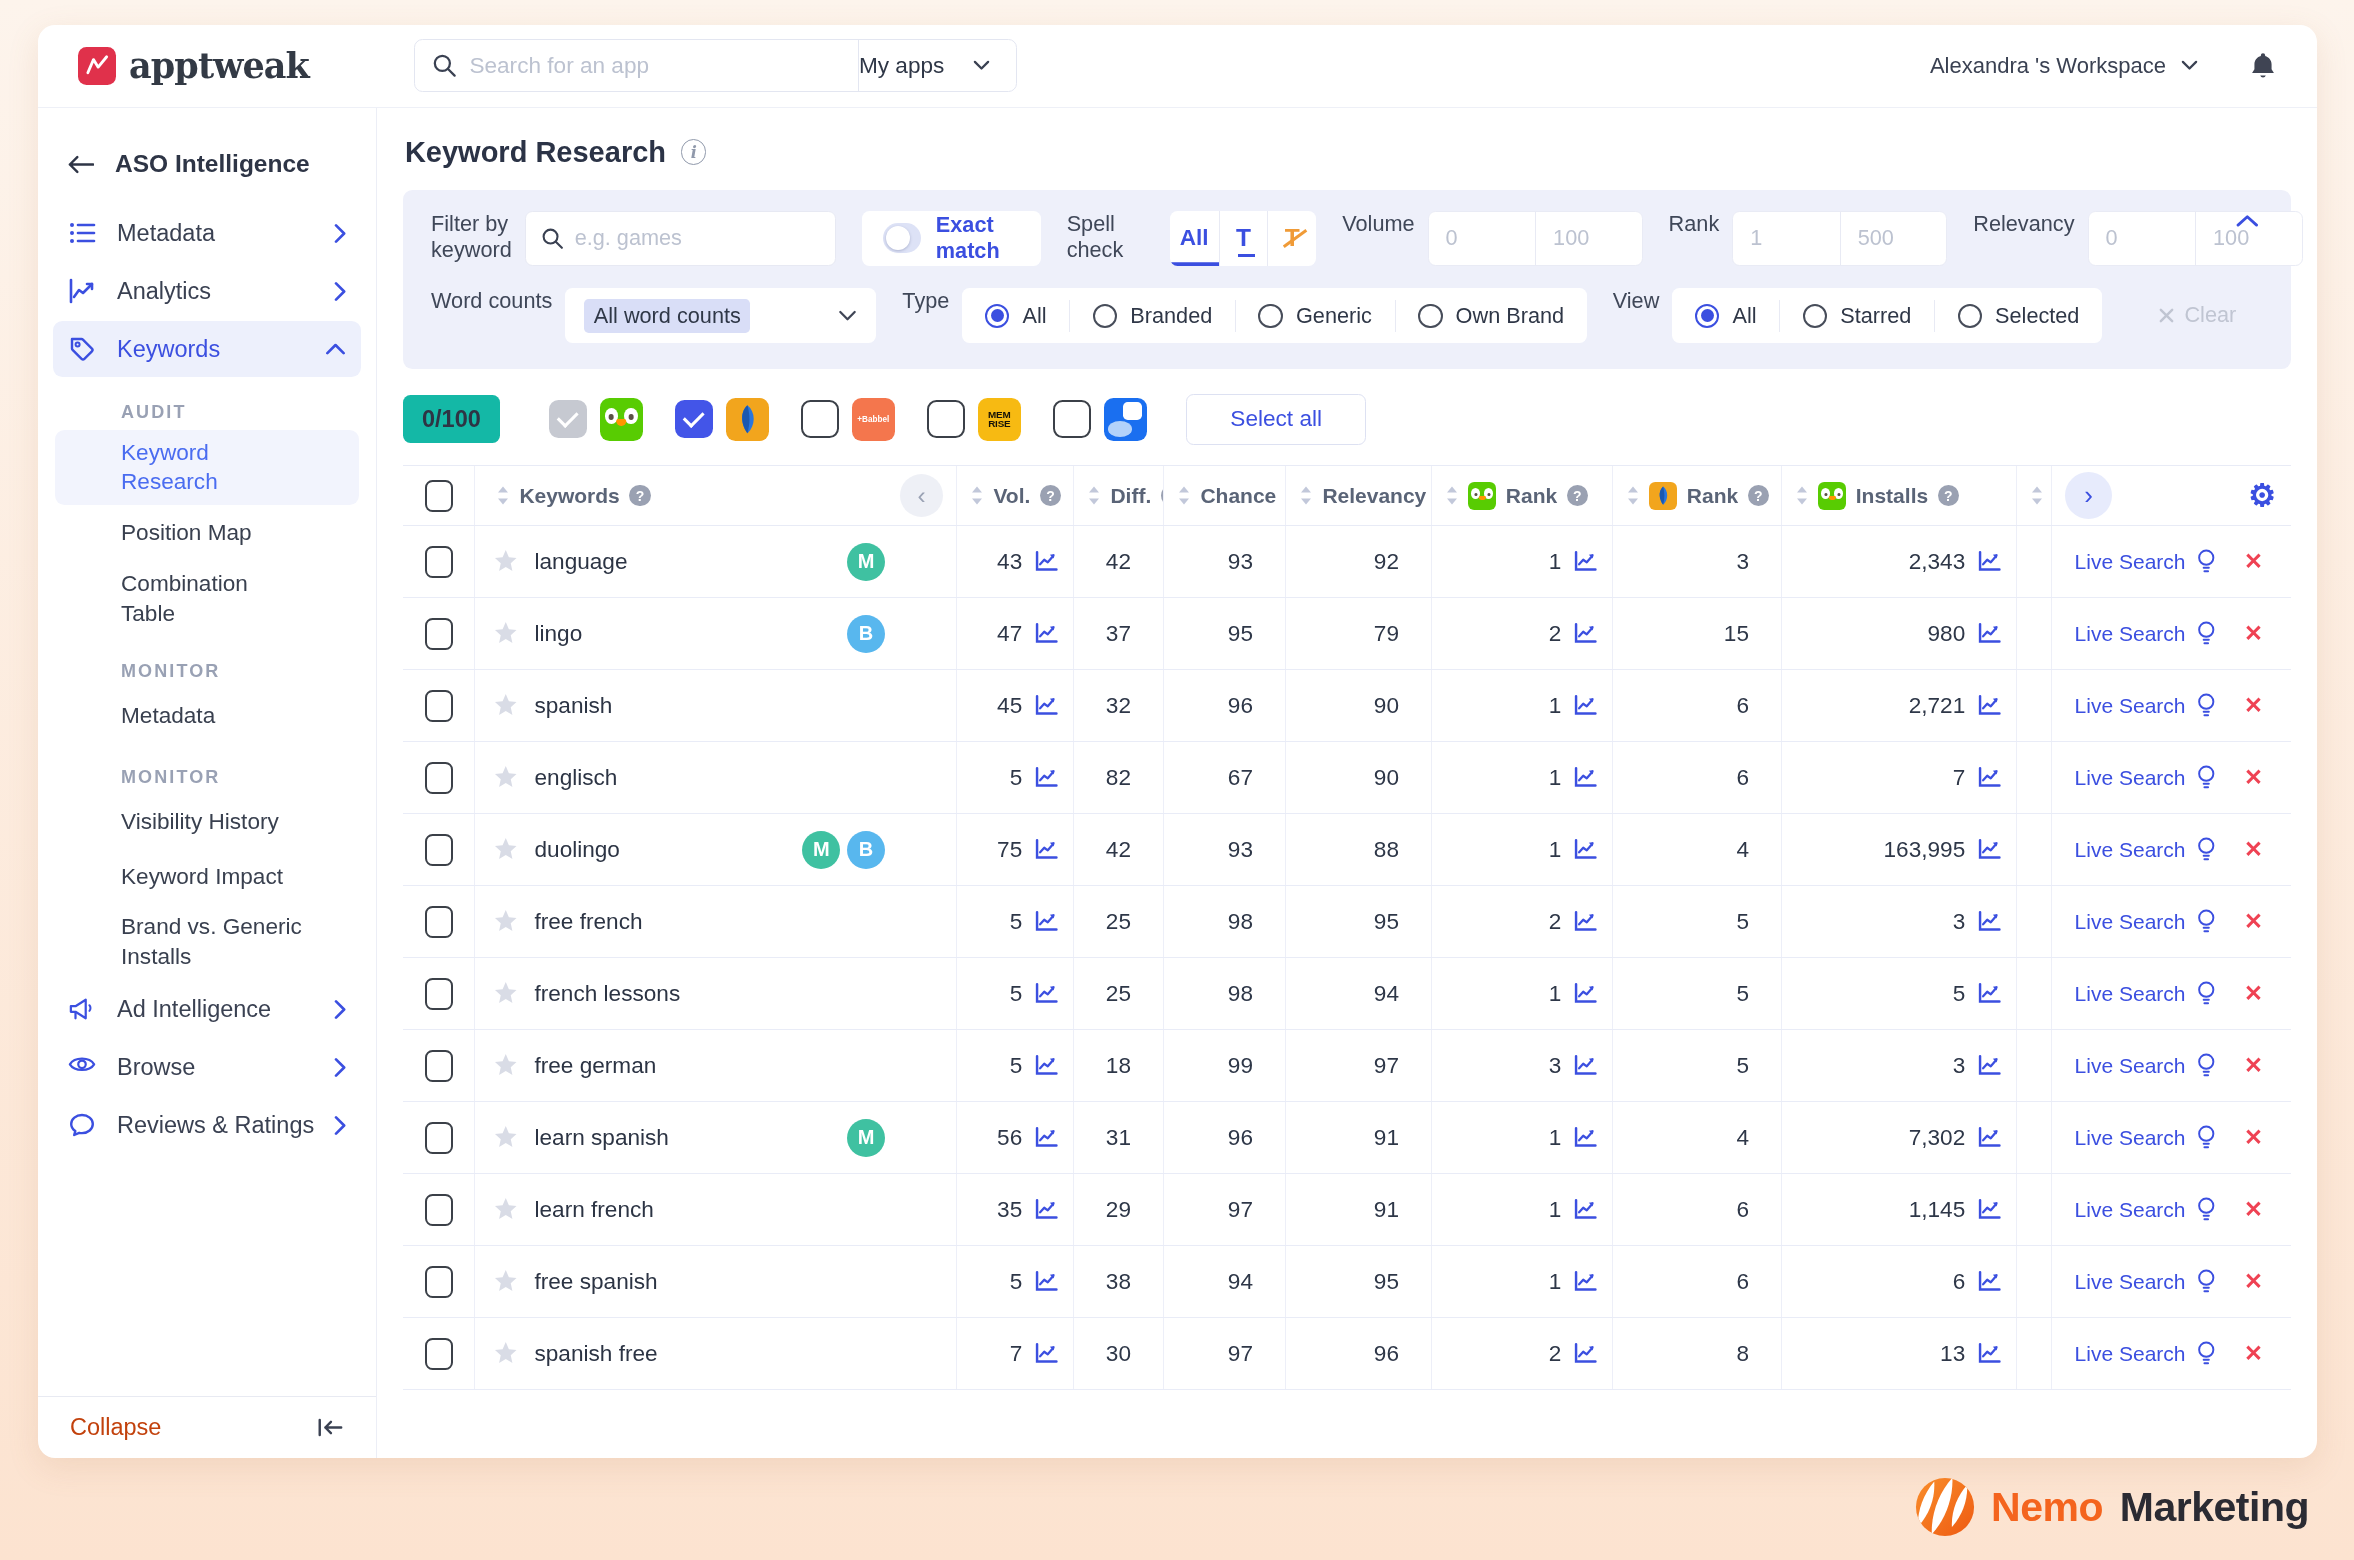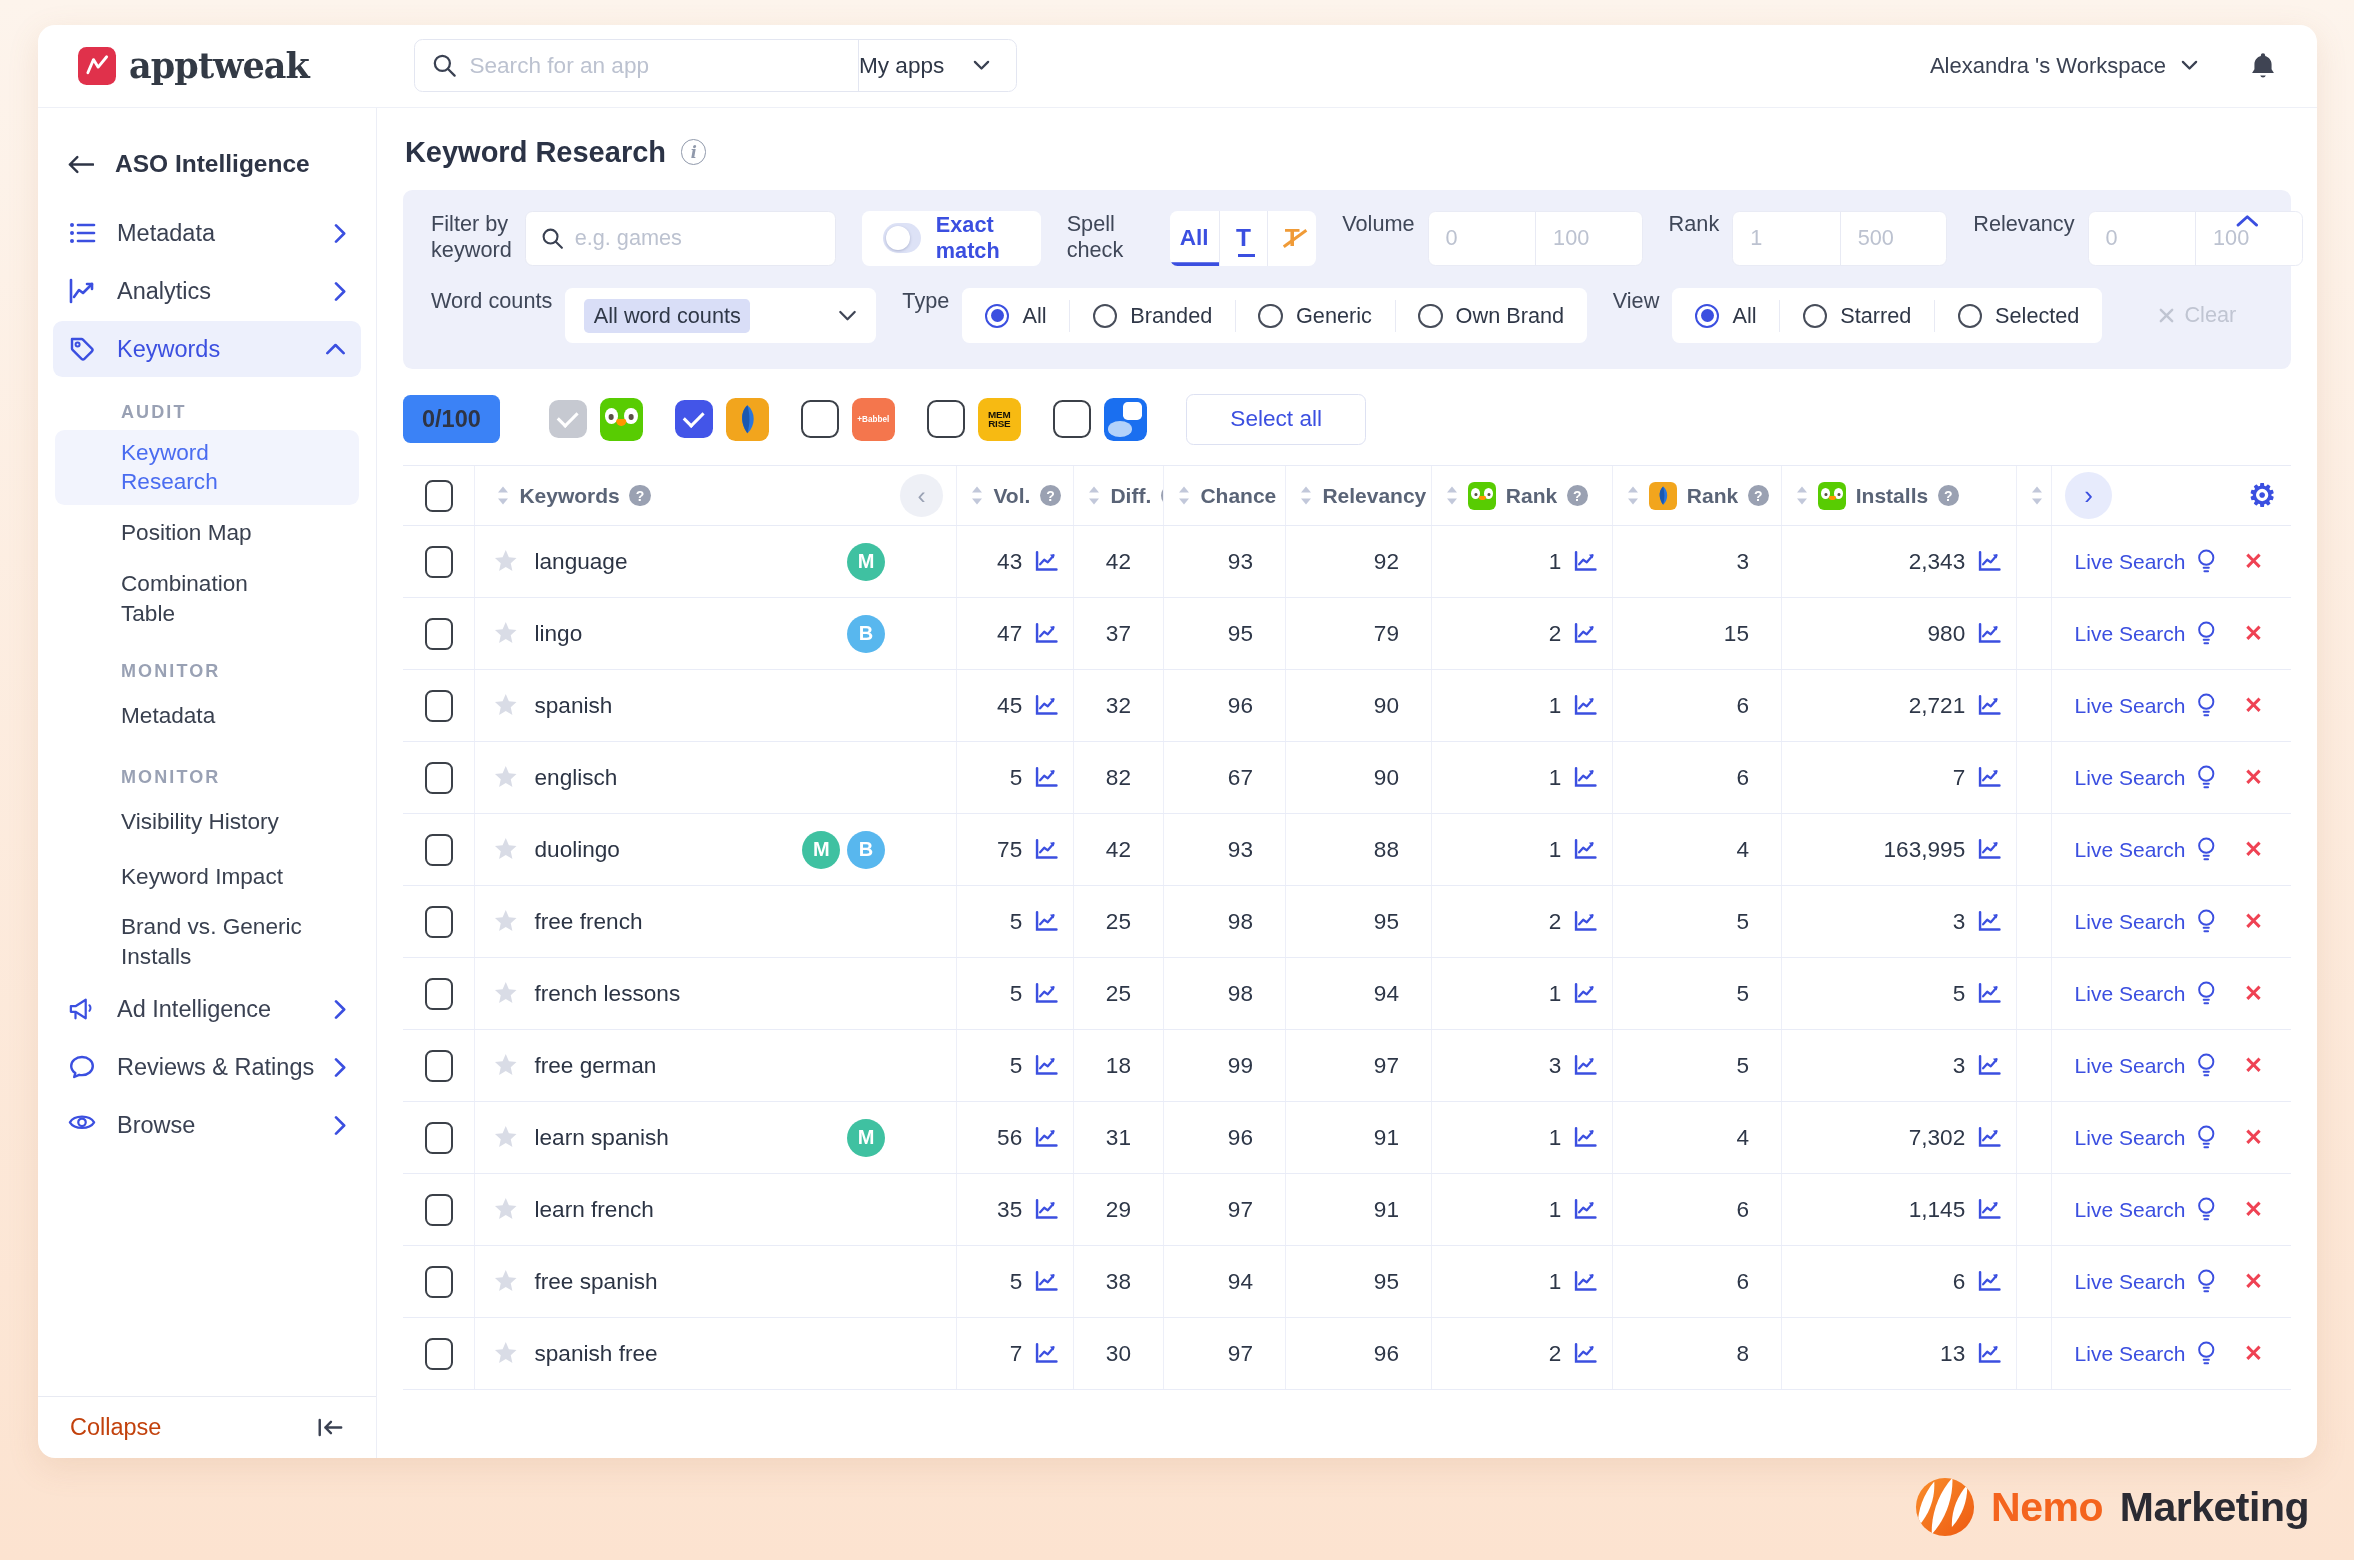--- a/index.html
+++ b/index.html
@@ -113,21 +113,21 @@
   .radio.sel { border-color:#3b4fe0; }
   .radio.sel::after { content:''; position:absolute; inset:3.8px; border-radius:50%;
     background:#3b4fe0; }
   .clear-btn { display:flex; align-items:center; gap:9.4px; font-size:21.7px; color:#c0c5d2;
     font-weight:500; margin-left:30px; margin-bottom:15px; cursor:pointer; }
   .panel-chev { position:absolute; top:24.5px; right:32px; background:none; border:none;
     cursor:pointer; display:flex; }
 
   
   .apps-bar { height:77px; display:flex; align-items:center; margin-top:11.3px; }
-  .counter { font-size:23.5px; font-weight:700; color:#2e3444; background:#3b82f6;
+  .counter { font-size:23.5px; font-weight:700; color:#2e3444; background:#14b8a6;
     border-radius:7.5px; padding:10.4px 19px; margin-right:49px; }
   .app-pair { display:flex; align-items:center; gap:13px; margin-right:32px; }
   .cbx { width:38px; height:38px; border-radius:9.4px; border:2.8px solid #3b4048;
     background:#fff; position:relative; cursor:pointer; flex:0 0 38px; }
   .cbx.checked-gray { background:#c6c9d1; border-color:#c6c9d1; }
   .cbx.checked-blue { background:#4355e8; border-color:#4355e8; }
   .cbx.checked-gray::after, .cbx.checked-blue::after { content:''; position:absolute;
     left:7.5px; top:8.5px; width:16px; height:8.5px; border-left:3.8px solid #fff;
     border-bottom:3.8px solid #fff; transform:rotate(-45deg); }
   .select-all { height:51px; padding:0 43px; border:0.9px solid #dde1f2; border-radius:7.5px;
@@ -336,39 +336,39 @@
               </span>
     <span>Ad Intelligence</span>
     <span class="chev">
                 <svg width="12.2" height="21" viewBox="0 0 12 20" fill="none">
                   <path d="M2 2l8 8-8 8" stroke="#3b4fe0" stroke-width="2.6" stroke-linecap="round" stroke-linejoin="round"></path>
                 </svg>
               </span>
   </div>
             <div class="nav-item">
     <span class="nico">
-                <svg width="28" height="28" viewBox="0 0 28 28" fill="none">
-                  <path d="M14 4C8 4 3.2 8 3.2 13c0 2.9 1.6 5.4 4.1 7.1L6.2 24l5-2.2c.9.2 1.8.3 2.8.3 6 0 10.8-4 10.8-9.1S20 4 14 4Z" stroke="#3b4fe0" stroke-width="2.4" stroke-linejoin="round"></path>
-                </svg>
-              </span>
-    <span>Reviews &amp; Ratings</span>
-    <span class="chev">
-                <svg width="12.2" height="21" viewBox="0 0 12 20" fill="none">
-                  <path d="M2 2l8 8-8 8" stroke="#3b4fe0" stroke-width="2.6" stroke-linecap="round" stroke-linejoin="round"></path>
-                </svg>
-              </span>
-  </div>
-            <div class="nav-item">
-    <span class="nico">
                 <svg width="30" height="22.6" viewBox="0 0 30 22" fill="none">
                   <path d="M2 11C7 3 23 3 28 11 23 19 7 19 2 11Z" stroke="#3b4fe0" stroke-width="2.4" stroke-linejoin="round"></path>
                   <circle cx="15" cy="11" r="4" stroke="#3b4fe0" stroke-width="2.4"></circle>
                 </svg>
               </span>
     <span>Browse</span>
+    <span class="chev">
+                <svg width="12.2" height="21" viewBox="0 0 12 20" fill="none">
+                  <path d="M2 2l8 8-8 8" stroke="#3b4fe0" stroke-width="2.6" stroke-linecap="round" stroke-linejoin="round"></path>
+                </svg>
+              </span>
+  </div>
+            <div class="nav-item">
+    <span class="nico">
+                <svg width="28" height="28" viewBox="0 0 28 28" fill="none">
+                  <path d="M14 4C8 4 3.2 8 3.2 13c0 2.9 1.6 5.4 4.1 7.1L6.2 24l5-2.2c.9.2 1.8.3 2.8.3 6 0 10.8-4 10.8-9.1S20 4 14 4Z" stroke="#3b4fe0" stroke-width="2.4" stroke-linejoin="round"></path>
+                </svg>
+              </span>
+    <span>Reviews &amp; Ratings</span>
     <span class="chev">
                 <svg width="12.2" height="21" viewBox="0 0 12 20" fill="none">
                   <path d="M2 2l8 8-8 8" stroke="#3b4fe0" stroke-width="2.6" stroke-linecap="round" stroke-linejoin="round"></path>
                 </svg>
               </span>
   </div>
           </div>
         <div class="collapse-bar">
           <span>Collapse</span>
           <svg width="28" height="21" viewBox="0 0 30 22" fill="none">

